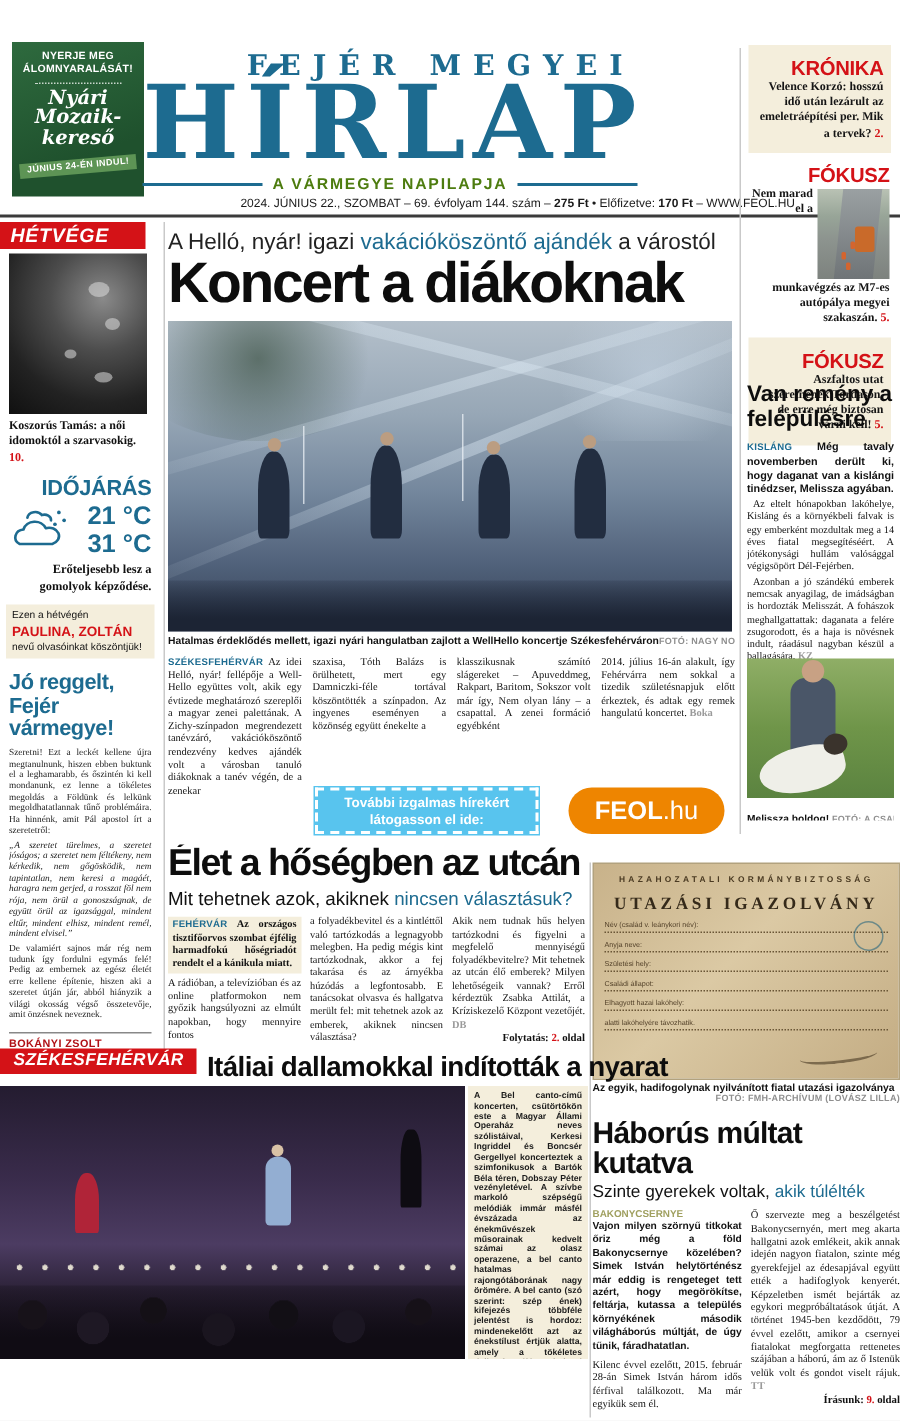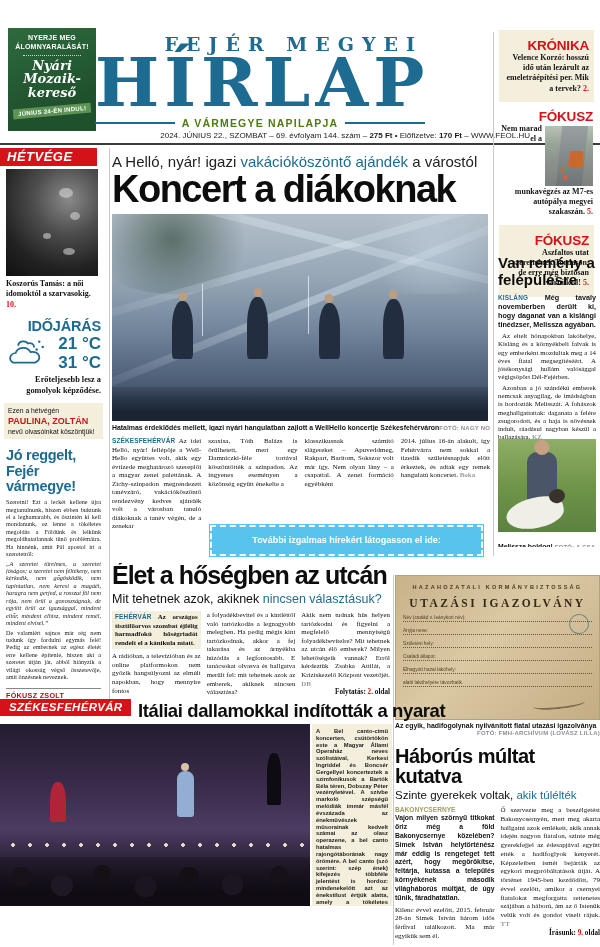--- a/index.html
+++ b/index.html
@@ -226,21 +226,21 @@
       <div class="nd-names">PAULINA, ZOLTÁN</div>
       <div>nevű olvasóinkat köszöntjük!</div>
     </div>
     <div id="greeting-title">Jó reggelt, Fejér vármegye!</div>
     <div id="greeting-body">
       <p>Szeretni! Ezt a leckét kellene újra megtanulnunk, hiszen ebben buktunk el a leghamarabb, és őszintén ki kell mondanunk, ez lenne a tökéletes megoldás a Földünk és lelkünk megoldhatatlannak tűnő problémáira. Ha hinnénk, amit Pál apostol írt a szeretetről:</p>
       <p class="quote">„A szeretet türelmes, a szeretet jóságos; a szeretet nem féltékeny, nem kérkedik, nem gőgösködik, nem tapintatlan, nem keresi a magáét, haragra nem gerjed, a rosszat föl nem rója, nem örül a gonoszságnak, de együtt örül az igazsággal, mindent eltűr, mindent elhisz, mindent remél, mindent elvisel.”</p>
       <p>De valamiért sajnos már rég nem tudunk így fordulni egymás felé! Pedig az embernek az egész életét erre kellene építenie, hiszen aki a szeretet útján jár, abból hiányzik a világi okosság végső összetevője, amit önzésnek neveznek.</p>
     </div>
     <div id="author-block">
-      <div class="an">FÓKUSZ ZSOLT</div>
+      <div class="an">BOKÁNYI ZSOLT</div>
       <div class="ae">zsolt.bokanyi@fmh.hu</div>
     </div>
 
   </div>
   <div id="rail-divider" class="rule"></div>
 
   <div id="lead" class="abs">
     <div id="lead-sub"><span>A Helló, nyár! igazi </span><span class="blue">vakációköszöntő ajándék</span><span> a várostól</span></div>
     <div id="lead-headline">Koncert a diákoknak</div>
     <div id="lead-photo">
@@ -262,20 +262,24 @@
       <span class="credit">FOTÓ: NAGY NORBERT</span>
     </div>
     <div id="lead-cols">
       <div><span class="loc">SZÉKESFEHÉRVÁR</span> <span>Az idei Helló, nyár! fellépője a Well-Hello együttes volt, akik egy évtizede meghatározó szereplői a magyar zenei palettának. A Zichy-színpadon megrendezett tanévzáró, vakációköszöntő rendezvény kedves ajándék volt a városban tanuló diákoknak a tanév végén, de a zenekar</span></div>
       <div>szaxisa, Tóth Balázs is örülhetett, mert egy Damniczki-féle tortával köszöntötték a színpadon. Az ingyenes eseményen a közönség együtt énekelte a</div>
       <div>klasszikusnak számító slágereket – Apuveddmeg, Rakpart, Baritom, Sokszor volt már így, Nem olyan lány – a csapattal. A zenei formáció egyébként</div>
       <div><span>2014. július 16-án alakult, így Fehérvárra nem sokkal a tizedik születésnapjuk előtt érkeztek, és adtak egy remek hangulatú koncertet. </span><span class="gray-by">Boka</span></div>
     </div>
     <div id="feol-banner">
       <div class="bl">További izgalmas hírekért látogasson el ide:</div>
+      <div class="br">
+          <b>FEOL</b>
+          <span>.hu</span>
+        </div>
     </div>
   </div>
   <div id="main-rail-divider" class="rule"></div>
 
   <div id="hope" class="abs">
     <div id="hope-title">Van remény a felépülésre</div>
     <div id="hope-lead"><span class="loc">KISLÁNG</span><span> Még tavaly novemberben derült ki, hogy daganat van a kislángi tinédzser, Melissza agyában.</span></div>
     <div id="hope-body">
       <p>Az eltelt hónapokban lakóhelye, Kisláng és a környékbeli falvak is egy emberként mozdultak meg a 14 éves fiatal megsegítéséért. A jótékonysági hullám valósággal végigsöpört Dél-Fejérben.</p>
       <p><span>Azonban a jó szándékú emberek nemcsak anyagilag, de imádságban is hordozták Melisszát. A fohászok meghallgattattak: daganata a felére zsugorodott, és a haja is növésnek indult, ráadásul nagyban készül a ballagására. </span><span class="gray-by">KZ</span></p>

